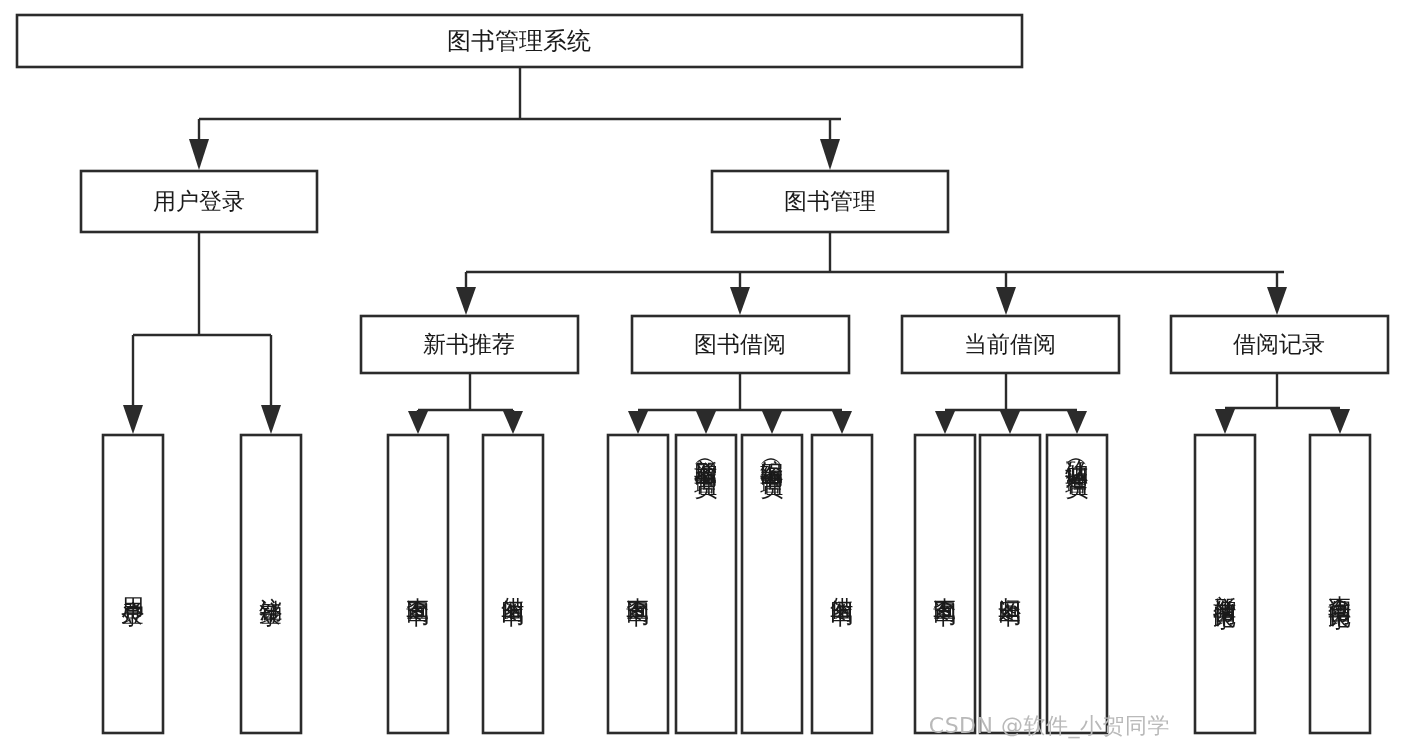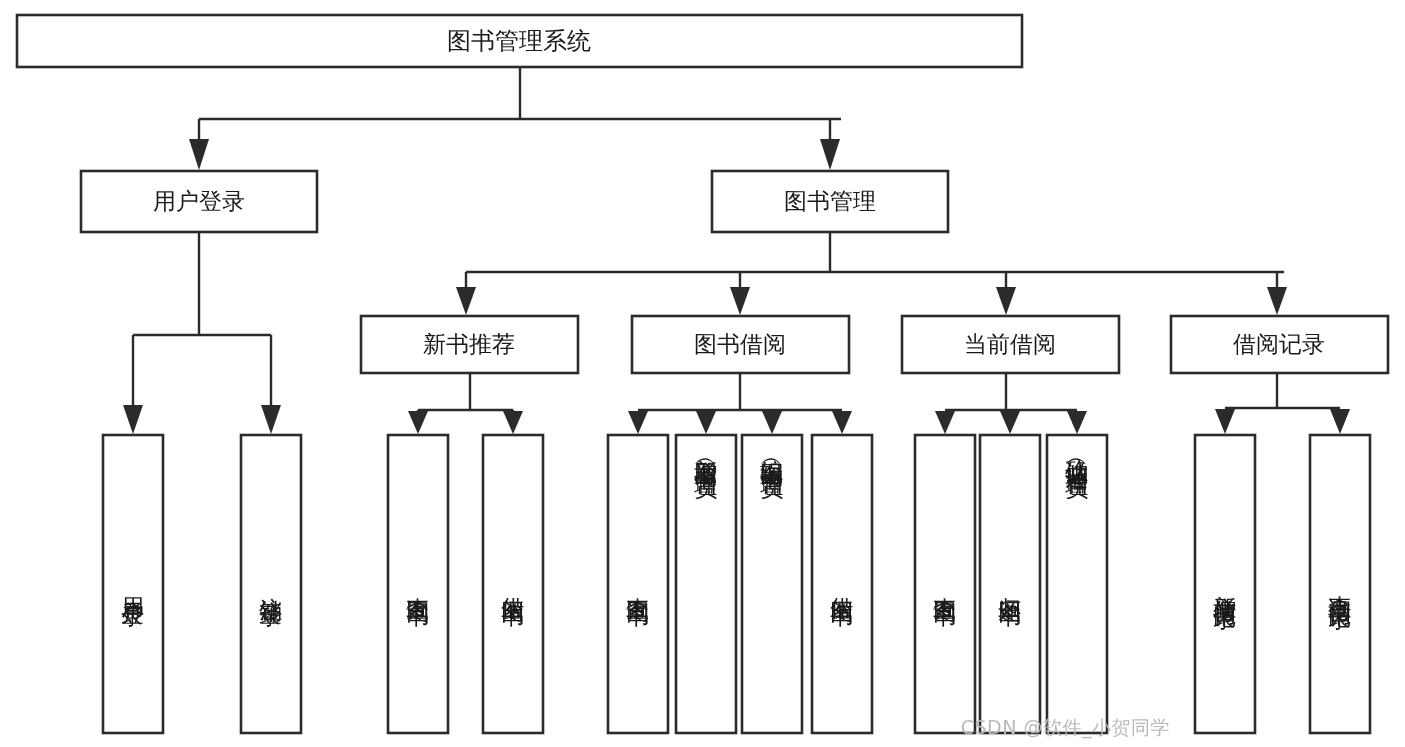--- a/index.html
+++ b/index.html
@@ -68,21 +68,21 @@
     line-height: 1.15;
     letter-spacing: 2.5px;
     color: #1a1a1a;
     white-space: nowrap;
   }
   .watermark {
     position: absolute;
     right: 8px;
     bottom: 6px;
     font-family: "DejaVu Sans", "Liberation Sans", sans-serif;
-    font-size: 19px;
+    font-size: 22px;
     color: #b9b9b9;
     white-space: nowrap;
     letter-spacing: 0.5px;
   }
 </style>
 </head>
 <body>
 
 <div id="diagram-root">
 

